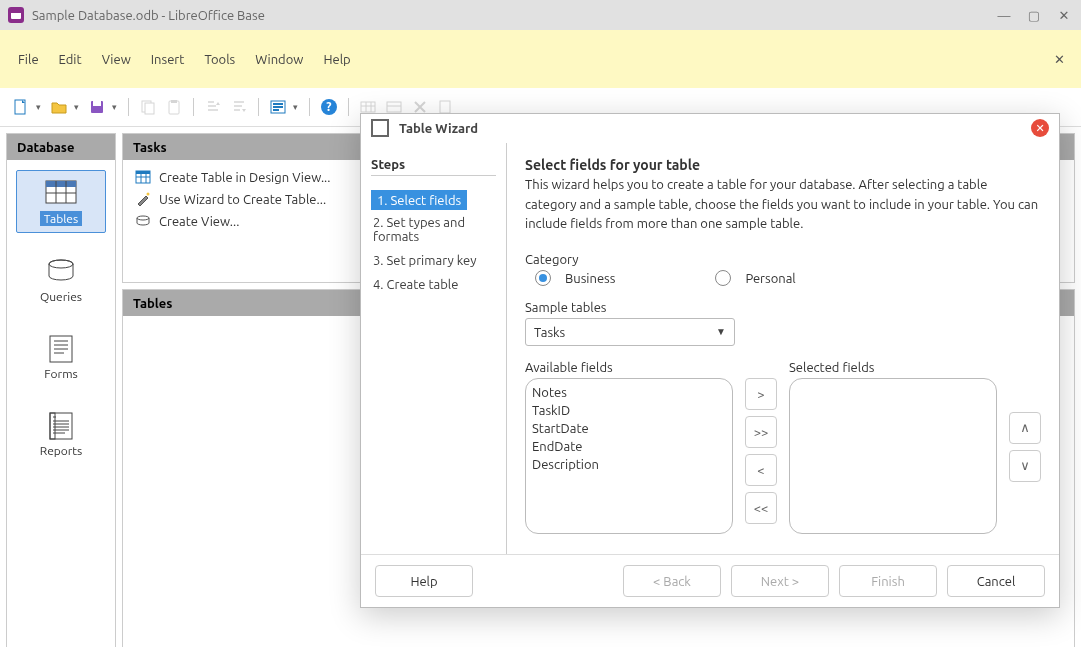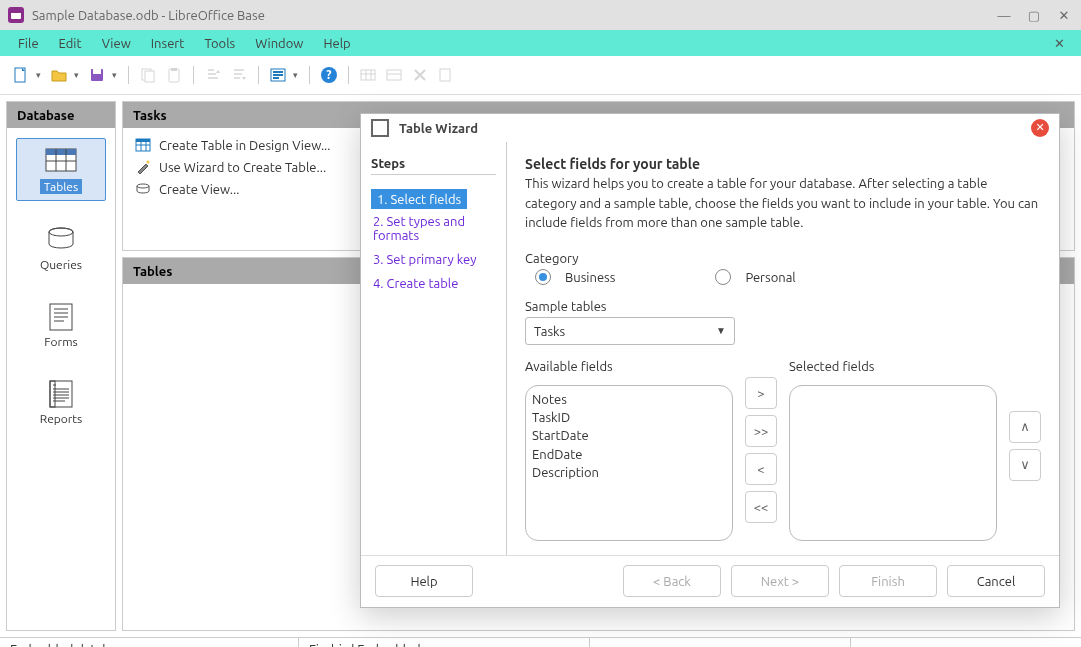--- a/index.html
+++ b/index.html
@@ -1,21 +1,21 @@
 <!DOCTYPE html>
 <html><head>
 <meta charset="utf-8">
 <style>
 html,body{margin:0;padding:0;font-family:"Segoe UI","Ubuntu","Cantarell","Noto Sans",sans-serif;font-size:13px;color:#333;background:#fff;width:1081px;height:647px;overflow:hidden}
 .titlebar{height:30px;background:#e1e1e1;display:flex;align-items:center;padding:0 8px;color:#666}
 .titlebar .icon{width:16px;height:16px;background:#8a2d8a;border-radius:3px;display:flex;align-items:center;justify-content:center;margin-right:8px}
 .titlebar .icon svg{width:12px;height:12px}
 .titlebar .spacer{flex:1}
 .titlebar .winbtn{width:18px;height:18px;border-radius:9px;display:flex;align-items:center;justify-content:center;margin-left:12px;color:#777}
-.menubar{height:26px;display:flex;align-items:center;padding:0 8px;background:#5eead4}
+.menubar{height:26px;display:flex;align-items:center;padding:16px 8px;background:#fef9c3}
 .menubar .doc-close{margin-left:auto;padding:4px 8px;color:#555}
 .menubar span{padding:4px 10px;color:#444}
 .toolbar{height:30px;display:flex;align-items:center;padding:4px 10px;gap:4px;border-bottom:1px solid #ddd}
 .tbtn{width:22px;height:22px;display:flex;align-items:center;justify-content:center;border-radius:3px}
 .tbtn svg{width:18px;height:18px}
 .tbtn.disabled{opacity:.35}
 .dropdown-indicator{width:8px;color:#666;font-size:9px}
 .sep{width:1px;height:18px;background:#ccc;margin:0 4px}
 .main{display:flex;height:530px;padding:6px;gap:6px;background:#fff}
 .sidebar{width:108px;border:1px solid #ccc}
@@ -40,35 +40,35 @@
 .statusbar>div:nth-child(3){width:240px}
 
 
 .wizard{position:absolute;left:360px;top:113px;width:698px;height:493px;background:#fff;border:1px solid #bbb;box-shadow:0 8px 30px rgba(0,0,0,.2);display:flex;flex-direction:column}
 .wizard-title{height:28px;display:flex;align-items:center;padding:0 10px;border-bottom:1px solid #fff;color:#444}
 .wizard-title .wicon{width:14px;height:14px;border:2px solid #666;margin-right:10px}
 .wizard-title .wclose{margin-left:auto;width:18px;height:18px;border-radius:9px;background:#e74c3c;color:#fff;display:flex;align-items:center;justify-content:center;font-size:11px}
 .wizard-body{flex:1;display:flex}
 .steps-pane{width:176px;border-right:1px solid #ccc;padding:14px 10px}
 .steps-title{font-weight:bold;margin-bottom:14px;padding-bottom:4px;border-bottom:1px solid #ccc}
-.step{padding:5px 2px;font-size:13px;color:#6d28d9}
+.step{padding:5px 2px;font-size:13px;color:#404040}
 .step.active{background:#3891e0;color:#fff;display:inline-block;padding:3px 6px}
 .content-pane{flex:1;padding:14px 18px;display:flex;flex-direction:column}
 .content-pane h3{margin:0 0 2px 0;font-size:14px}
 .content-pane p{margin:0 0 18px 0;line-height:1.5;color:#333}
 .field-label{font-size:13px;margin-bottom:4px}
 .radio-row{display:flex;gap:100px;margin-bottom:14px;padding-left:10px}
 .radio{display:flex;align-items:center;gap:14px}
 .radio .dot{width:14px;height:14px;border:1px solid #888;border-radius:50%;display:flex;align-items:center;justify-content:center}
 .radio.checked .dot::after{content:"";width:8px;height:8px;background:#3891e0;border-radius:50%}
 .select-box{border:1px solid #bbb;border-radius:3px;width:192px;height:26px;display:flex;align-items:center;padding:0 8px;margin-bottom:14px;justify-content:space-between}
 .select-box .arrow{font-size:10px;color:#444}
 .dual-list{display:flex;gap:12px}
 .listcol{display:flex;flex-direction:column}
-.listcol .lbl{font-size:13px;margin-bottom:12px}
+.listcol .lbl{font-size:13px;margin-bottom:4px}
 .listbox{border:1px solid #bbb;border-radius:13px;width:194px;height:146px;padding:4px 6px;font-size:13px;line-height:1.4}
 .move-buttons,.order-buttons{display:flex;flex-direction:column;gap:6px;padding-top:18px}
 .mbtn{width:30px;height:30px;border:1px solid #ccc;border-radius:4px;display:flex;align-items:center;justify-content:center;color:#666;font-size:13px;background:#fff}
 .order-buttons{padding-top:52px}
 .wizard-footer{height:52px;border-top:1px solid #ddd;display:flex;align-items:center;padding:0 14px;gap:10px}
 .wbtn{height:30px;border:1px solid #ccc;border-radius:4px;background:#fff;display:flex;align-items:center;justify-content:center;min-width:96px;color:#333}
 .wbtn.disabled{color:#aaa}
 .footer-spacer{flex:1}
 </style>
 </head>

